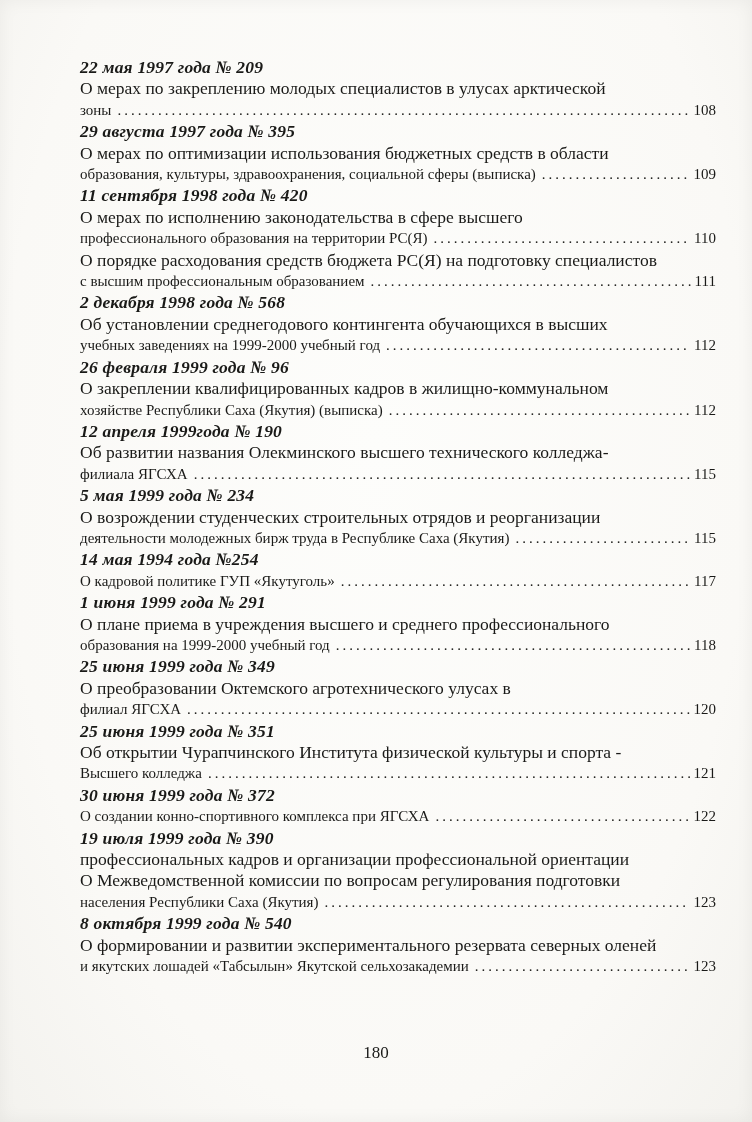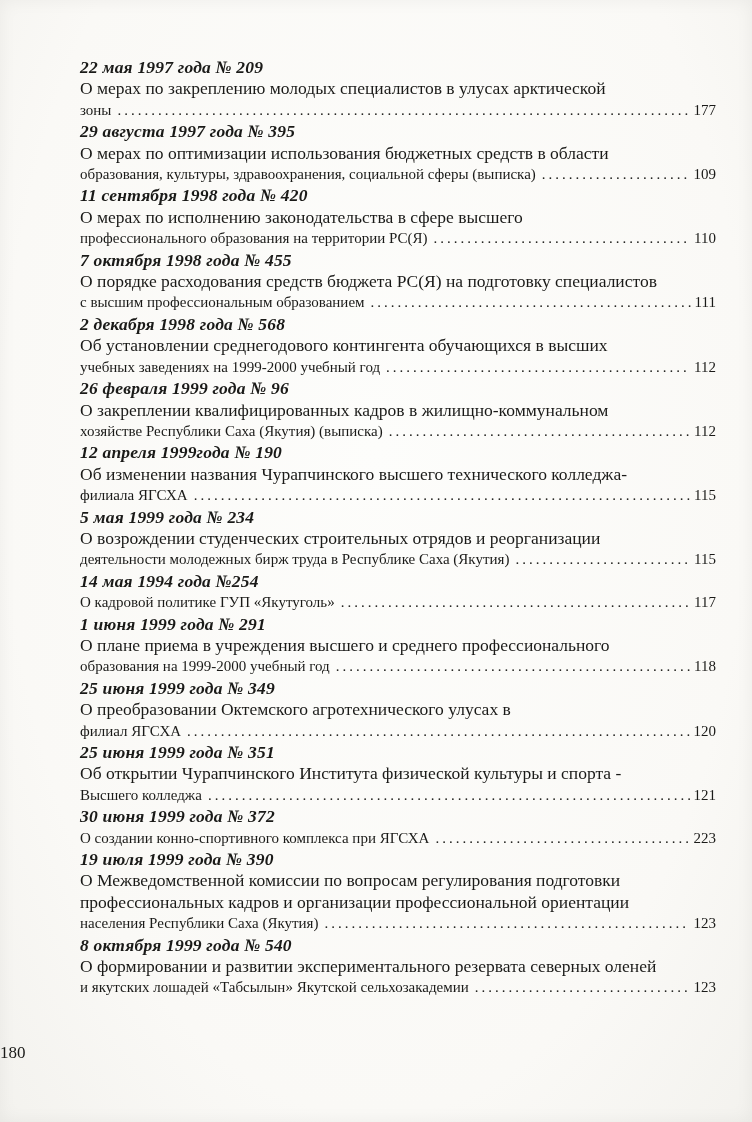--- a/index.html
+++ b/index.html
@@ -61,40 +61,40 @@
   }
   .pagenum {
     flex: 0 0 auto;
     white-space: nowrap;
   }
   .footer {
     position: absolute;
     left: 0;
     top: 1042px;
     width: 752px;
-    text-align: left;
+    text-align: center;
     font-size: 17px;
     line-height: 21px;
     color: #1a1a18;
   }
 </style>
 </head>
 <body>
 
 <div class="scan-page">
   <main class="toc" id="toc">
   <section class="entry">
     <h3 class="date">22 мая 1997 года № 209</h3>
     <div class="body">
           <div class="body-line">О мерах по закреплению молодых специалистов в улусах арктической</div>
         </div>
     <div class="tail-line">
       <span class="tail-text">зоны</span>
       <span class="dots">................................................................................................................................................................</span>
-      <span class="pagenum">177</span>
+      <span class="pagenum">108</span>
     </div>
   </section>
 
   <section class="entry">
     <h3 class="date">29 августа 1997 года № 395</h3>
     <div class="body">
           <div class="body-line">О мерах по оптимизации использования бюджетных средств в области</div>
         </div>
     <div class="tail-line">
       <span class="tail-text">образования, культуры, здравоохранения, социальной сферы (выписка)</span>
@@ -109,21 +109,20 @@
           <div class="body-line">О мерах по исполнению законодательства в сфере высшего</div>
         </div>
     <div class="tail-line">
       <span class="tail-text">профессионального образования на территории РС(Я)</span>
       <span class="dots">................................................................................................................................................................</span>
       <span class="pagenum">110</span>
     </div>
   </section>
 
   <section class="entry">
-    <h3 class="date">7 октября 1998 года № 455</h3>
     <div class="body">
           <div class="body-line">О порядке расходования средств бюджета РС(Я) на подготовку специалистов</div>
         </div>
     <div class="tail-line">
       <span class="tail-text">с высшим профессиональным образованием</span>
       <span class="dots">................................................................................................................................................................</span>
       <span class="pagenum">111</span>
     </div>
   </section>
 
@@ -147,21 +146,21 @@
     <div class="tail-line">
       <span class="tail-text">хозяйстве Республики Саха (Якутия) (выписка)</span>
       <span class="dots">................................................................................................................................................................</span>
       <span class="pagenum">112</span>
     </div>
   </section>
 
   <section class="entry">
     <h3 class="date">12 апреля 1999года № 190</h3>
     <div class="body">
-          <div class="body-line">Об изменении названия Чурапчинского высшего технического колледжа-</div>
+          <div class="body-line">Об развитии названия Олекминского высшего технического колледжа-</div>
         </div>
     <div class="tail-line">
       <span class="tail-text">филиала ЯГСХА</span>
       <span class="dots">................................................................................................................................................................</span>
       <span class="pagenum">115</span>
     </div>
   </section>
 
   <section class="entry">
     <h3 class="date">5 мая 1999 года № 234</h3>
@@ -220,29 +219,29 @@
       <span class="pagenum">121</span>
     </div>
   </section>
 
   <section class="entry">
     <h3 class="date">30 июня 1999 года № 372</h3>
     <div class="body"></div>
     <div class="tail-line">
       <span class="tail-text">О создании конно-спортивного комплекса при ЯГСХА</span>
       <span class="dots">................................................................................................................................................................</span>
-      <span class="pagenum">223</span>
+      <span class="pagenum">122</span>
     </div>
   </section>
 
   <section class="entry">
     <h3 class="date">19 июля 1999 года № 390</h3>
     <div class="body">
+          <div class="body-line">профессиональных кадров и организации профессиональной ориентации</div>
           <div class="body-line">О Межведомственной комиссии по вопросам регулирования подготовки</div>
-          <div class="body-line">профессиональных кадров и организации профессиональной ориентации</div>
         </div>
     <div class="tail-line">
       <span class="tail-text">населения Республики Саха (Якутия)</span>
       <span class="dots">................................................................................................................................................................</span>
       <span class="pagenum">123</span>
     </div>
   </section>
 
   <section class="entry">
     <h3 class="date">8 октября 1999 года № 540</h3>

